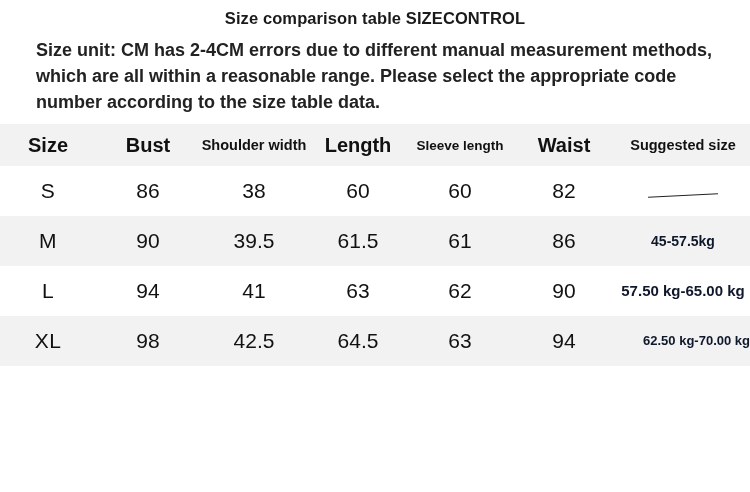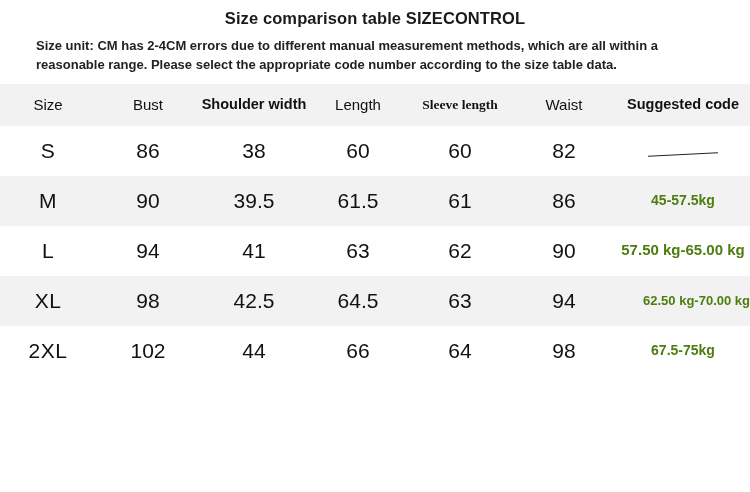--- a/index.html
+++ b/index.html
@@ -23,21 +23,21 @@
   }
   .title {
     text-align: center;
     font-size: 16.5px;
     font-weight: bold;
     color: #1a1a1a;
     padding-top: 9px;
     letter-spacing: 0.1px;
   }
   .note {
-    font-size: 13px;
+    font-size: 18px;
     font-weight: bold;
     color: #222222;
     line-height: 1.45;
     padding: 9px 36px 0 36px;
     text-align: left;
   }
   table.size-table {
     width: 750px;
     border-collapse: collapse;
     margin-top: 9px;
@@ -61,47 +61,46 @@
 
   .col-size    { width: 96px; }
   .col-bust    { width: 104px; }
   .col-shoulder{ width: 108px; }
   .col-length  { width: 100px; }
   .col-sleeve  { width: 104px; }
   .col-waist   { width: 104px; }
   .col-suggest { width: 134px; }
 
   th.h {
-    font-size: 15px;
-    font-weight: normal;
+    font-size: 20px;
+    font-weight: bold;
     color: #111111;
     line-height: 1.15;
   }
   th.h.small {
     font-size: 13.5px;
     font-weight: bold;
-    font-family: Liberation Serif, serif;
   }
   th.h.med {
     font-size: 14.5px;
     font-weight: bold;
     margin-left: 24px;
   }
   td.cell {
     font-size: 21px;
     color: #111111;
     font-weight: normal;
   }
   td.cell.size-label {
     font-size: 21px;
   }
   td.sugg {
     font-size: 14px;
     font-weight: bold;
-    color: #4d7c0f;
+    color: #0f172a;
     line-height: 1.25;
     padding: 0 8px;
   }
   td.sugg.thin {
     font-size: 15px;
     font-weight: bold;
   }
   td.sugg.wrap {
     font-size: 13px;
     font-weight: bold;
@@ -137,21 +136,21 @@
       <col class="col-suggest">
     </colgroup>
     <thead>
       <tr>
         <th class="h">Size</th>
         <th class="h">Bust</th>
         <th class="h med">Shoulder width</th>
         <th class="h">Length</th>
         <th class="h small">Sleeve length</th>
         <th class="h">Waist</th>
-        <th class="h med">Suggested code</th>
+        <th class="h med">Suggested size</th>
       </tr>
     </thead>
     <tbody>
       <tr class="odd">
         <td class="cell size-label">S</td>
         <td class="cell">86</td>
         <td class="cell">38</td>
         <td class="cell">60</td>
         <td class="cell">60</td>
         <td class="cell">82</td>
@@ -177,24 +176,15 @@
       </tr>
       <tr class="even">
         <td class="cell size-label">XL</td>
         <td class="cell">98</td>
         <td class="cell">42.5</td>
         <td class="cell">64.5</td>
         <td class="cell">63</td>
         <td class="cell">94</td>
         <td class="sugg wrap">62.50 kg-70.00 kg</td>
       </tr>
-      <tr class="odd">
-        <td class="cell size-label">2XL</td>
-        <td class="cell">102</td>
-        <td class="cell">44</td>
-        <td class="cell">66</td>
-        <td class="cell">64</td>
-        <td class="cell">98</td>
-        <td class="sugg">67.5-75kg</td>
-      </tr>
     </tbody>
   </table>
 </div>
 
 </body></html>

